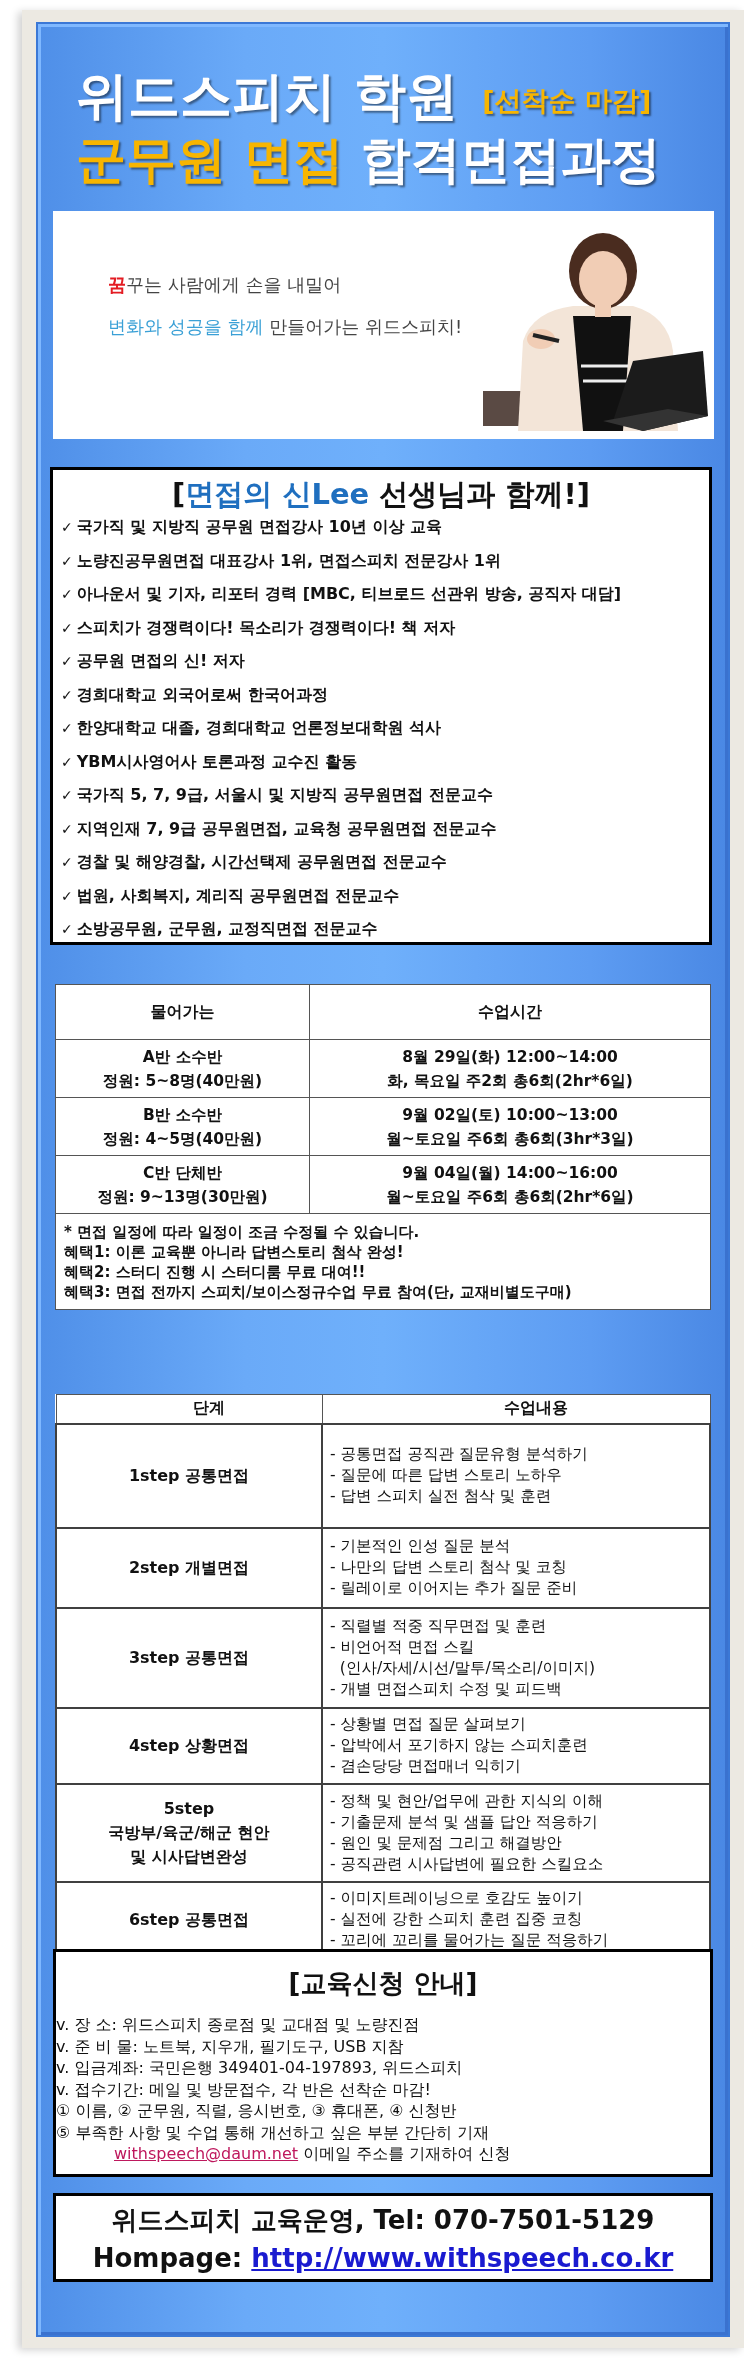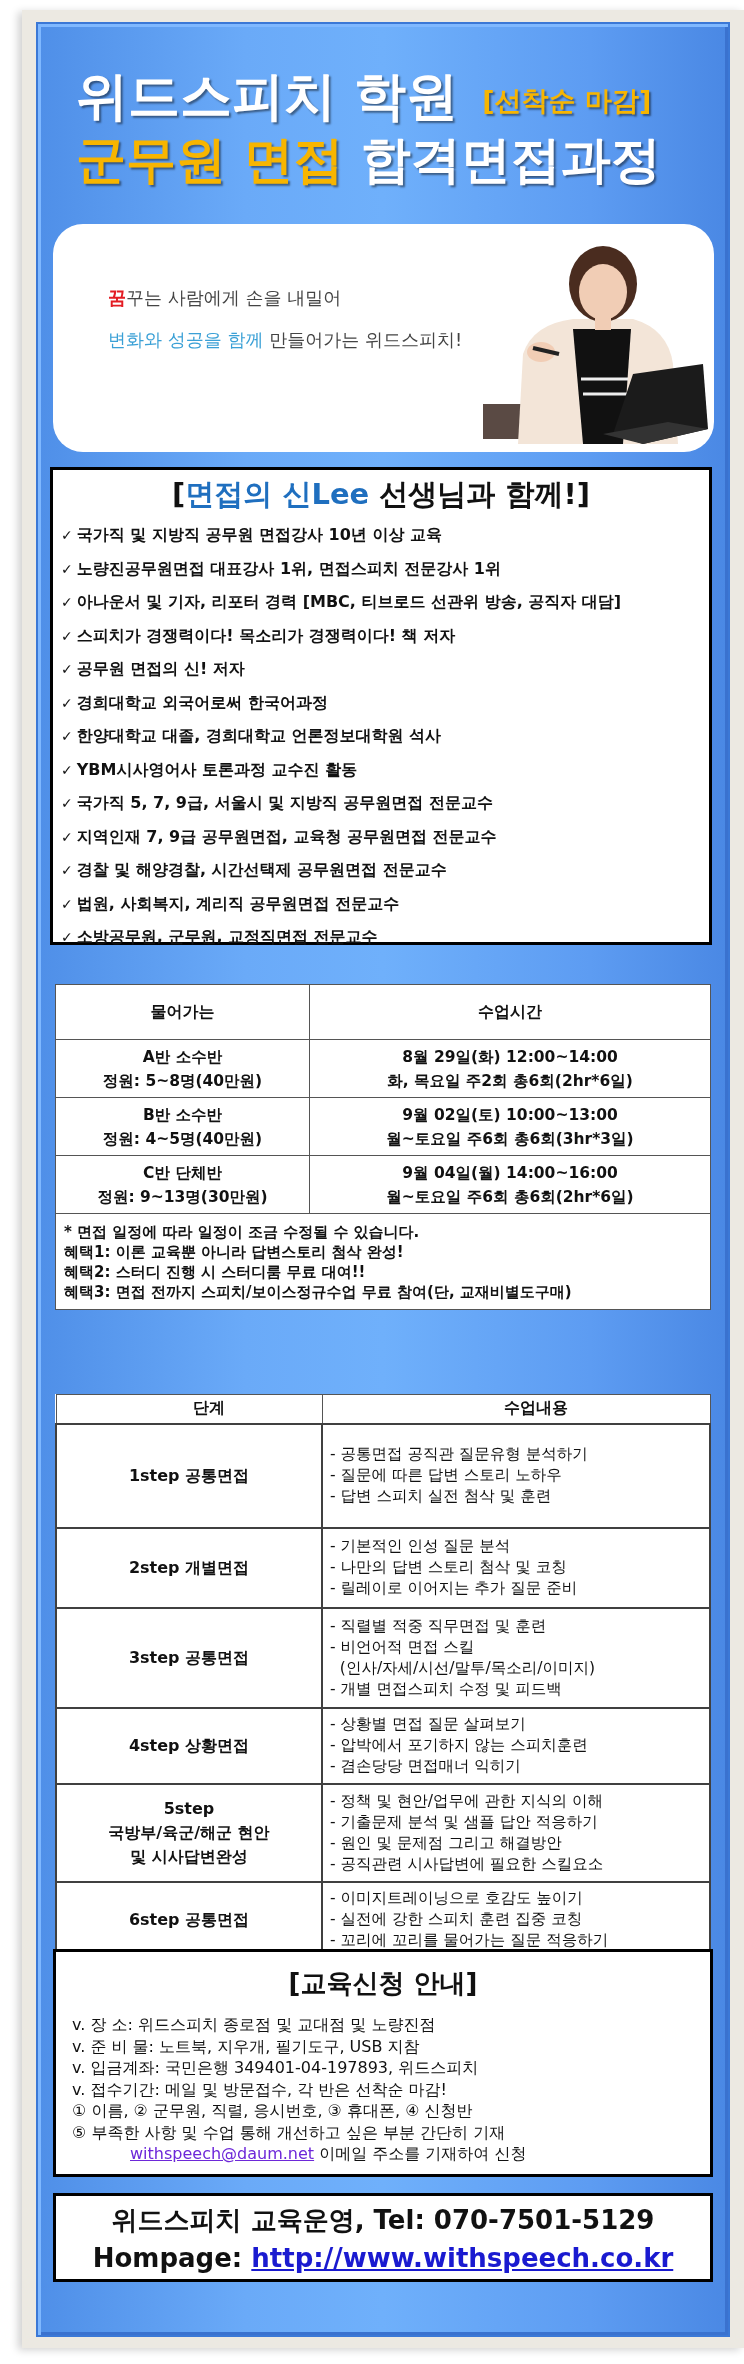--- a/index.html
+++ b/index.html
@@ -29,41 +29,40 @@
   }
   .title-line2 {
     position: absolute; left: 76px; top: 130px; width: 640px;
     color: #ffffff; font-weight: bold; font-size: 50px; line-height: 60px;
     text-shadow: 2px 2px 2px rgba(0,0,0,0.45);
     white-space: nowrap;
   }
   .title-line2 .hl { color: #f7b500; }
 
   .hero {
-    position: absolute; left: 53px; top: 224px; width: 661px; height: 228px;
+    position: absolute; left: 53px; top: 211px; width: 661px; height: 228px;
     background: #ffffff;
-    border-radius: 30px;
   }
   .hero-text1 { position: absolute; left: 55px; top: 62px; font-size: 18px; color: #444; }
   .hero-text1 .red { color: #e31c23; font-weight: bold; }
   .hero-text2 { position: absolute; left: 55px; top: 104px; font-size: 18px; color: #444; }
   .hero-text2 .blue { color: #3aa0d6; }
   .hero-photo { position: absolute; left: 410px; top: 20px; width: 250px; height: 200px; }
 
   .box {
     position: absolute; background: #ffffff; border: 3px solid #000;
   }
   .bio-box { left: 50px; top: 467px; width: 662px; height: 478px; }
   .bio-title {
     text-align: center; font-size: 29px; font-weight: bold; color: #111; margin-top: 4px; line-height: 40px;
   }
   .bio-title .hl { color: #1f6fbf; }
   .bio-list { list-style: none; padding-left: 8px; margin-top: 2px; }
   .bio-list li {
-    font-size: 16px; font-weight: bold; color: #111; height: 33.5px; line-height: 37px; white-space: nowrap;
+    font-size: 16px; font-weight: bold; color: #111; height: 33.5px; line-height: 22px; white-space: nowrap;
   }
   .bio-list .check { font-weight: normal; margin-right: 4px; font-size: 14px; }
 
   .sched {
     position: absolute; left: 55px; top: 984px; width: 656px;
     background: #fff; border: 1px solid #333; border-collapse: collapse;
   }
   .sched td, .sched th {
     border: 1px solid #555; text-align: center; color: #111; font-weight: bold; font-size: 15.5px;
   }
@@ -75,23 +74,23 @@
     position: absolute; left: 55px; top: 1394px; width: 656px;
     background: #fff; border: 1px solid #333; border-collapse: collapse;
   }
   .steps th { height: 29px; border: 1px solid #555; font-size: 16px; color: #111; padding-left: 40px; }
   .steps td { border: 2px solid #404040; color: #111; }
   .steps td.step { text-align: center; font-weight: bold; font-size: 16px; width: 266px; line-height: 24px; }
   .steps td.content { text-align: left; padding: 2px 0 2px 7px; font-size: 15.5px; line-height: 21px; }
 
   .apply-box { left: 53px; top: 1949px; width: 660px; height: 228px; }
   .apply-title { text-align: center; font-size: 26px; font-weight: bold; color: #111; margin-top: 14px; line-height: 34px; }
-  .apply-list { padding-left: 16px; margin-top: 14px; font-size: 16px; color: #111; line-height: 21.5px; }
+  .apply-list { margin-top: 14px; font-size: 16px; color: #111; line-height: 21.5px; }
   .apply-list .email-line { padding-left: 58px; }
-  .apply-list a { color: #6d28d9; text-decoration: underline; }
+  .apply-list a { color: #be185d; text-decoration: underline; }
 
   .contact-box { left: 53px; top: 2193px; width: 660px; height: 89px; text-align: center; }
   .contact-line1 { font-size: 26px; font-weight: bold; color: #111; margin-top: 5px; line-height: 38px; }
   .contact-line2 { font-size: 26px; font-weight: bold; color: #111; line-height: 38px; }
   .contact-line2 a { color: #1a1ad0; text-decoration: underline; }
 </style>
 </head>
 <body>
 
 <div class="outer-frame"></div>

